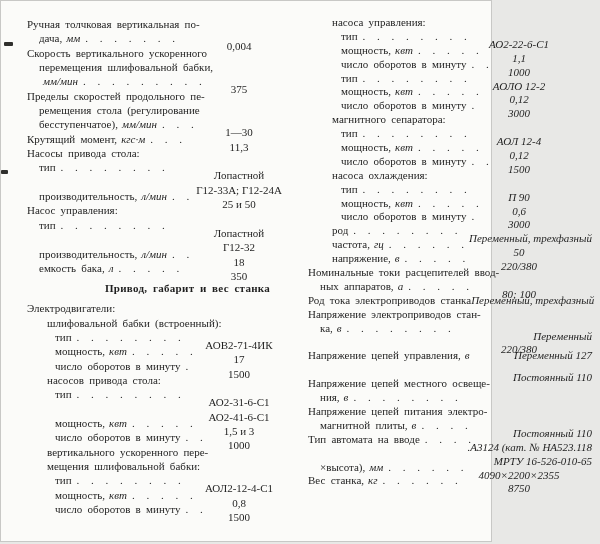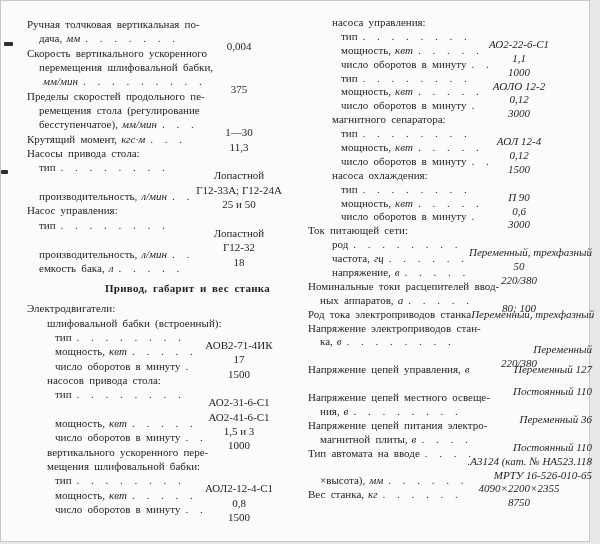--- a/index.html
+++ b/index.html
@@ -1,18 +1,18 @@
 <!DOCTYPE html>
 <html><head>
 <meta charset="utf-8">
 <style>
   html,body{margin:0;padding:0;}
   body{width:600px;height:544px;overflow:hidden;background:#e8e8e6;}
   .page{
-    position:relative;width:590px;height:542px;
+    position:relative;width:492px;height:542px;
     background:#fbfbf9;border:1px solid #c8c8c6;box-sizing:border-box;
     font-family:"Liberation Serif","DejaVu Serif",serif;
     color:#1f1f1f;
   }
   .col{position:absolute;top:0;}
   .col-left{left:8px;top:16px;width:282px;}
   .col-right{left:303px;top:15px;width:290px;}
   .line{position:relative;height:14.35px;line-height:14.35px;font-size:11px;
         padding-left:18px;white-space:nowrap;}
   .col-right .line{height:13.9px;line-height:13.9px;padding-left:4px;}
@@ -55,21 +55,21 @@
       <div class="line i1">
         <span class="v">Г12-33А;  Г12-24А</span>
       </div>
       <div class="line i1"><span class="t">производительность,</span><span class="unit">л/мин</span><span class="dots">.   .</span><span class="v">25 и 50</span></div>
       <div class="line"><span class="t">Насос управления:</span></div>
       <div class="line i1"><span class="t">тип</span><span class="dots">.   .   .   .   .   .   .   .</span><span class="v">Лопастной</span></div>
       <div class="line i1">
         <span class="v">Г12-32</span>
       </div>
       <div class="line i1"><span class="t">производительность,</span><span class="unit">л/мин</span><span class="dots">.   .</span><span class="v">18</span></div>
-      <div class="line i1"><span class="t">емкость бака,</span><span class="unit">л</span><span class="dots">.   .   .   .   .</span></div>
+      <div class="line i1"><span class="t">емкость бака,</span><span class="unit">л</span><span class="dots">.   .   .   .   .</span><span class="v">350</span></div>
       <div class="line h"><span class="t">Привод, габарит и вес станка</span></div>
       <div class="line"><span class="t">Электродвигатели:</span></div>
       <div class="line i2"><span class="t">шлифовальной бабки (встроенный):</span></div>
       <div class="line i3"><span class="t">тип</span><span class="dots">.   .   .   .   .   .   .   .</span><span class="v">АОВ2-71-4ИК</span></div>
       <div class="line i3"><span class="t">мощность,</span><span class="unit">квт</span><span class="dots">.   .   .   .   .</span><span class="v">17</span></div>
       <div class="line i3"><span class="t">число оборотов в минуту</span><span class="dots">.</span><span class="v">1500</span></div>
       <div class="line i2"><span class="t">насосов привода стола:</span></div>
       <div class="line i3"><span class="t">тип</span><span class="dots">.   .   .   .   .   .   .   .</span><span class="v">АО2-31-6-С1</span></div>
       <div class="line i3">
         <span class="v">АО2-41-6-С1</span>
@@ -91,21 +91,20 @@
       <div class="line i3"><span class="t">мощность,</span><span class="unit">квт</span><span class="dots">.   .   .   .   .</span><span class="v">0,12</span></div>
       <div class="line i3"><span class="t">число оборотов в минуту</span><span class="dots">.</span><span class="v">3000</span></div>
       <div class="line i2"><span class="t">магнитного сепаратора:</span></div>
       <div class="line i3"><span class="t">тип</span><span class="dots">.   .   .   .   .   .   .   .</span><span class="v">АОЛ 12-4</span></div>
       <div class="line i3"><span class="t">мощность,</span><span class="unit">квт</span><span class="dots">.   .   .   .   .</span><span class="v">0,12</span></div>
       <div class="line i3"><span class="t">число оборотов в минуту</span><span class="dots">.   .</span><span class="v">1500</span></div>
       <div class="line i2"><span class="t">насоса охлаждения:</span></div>
       <div class="line i3"><span class="t">тип</span><span class="dots">.   .   .   .   .   .   .   .</span><span class="v">П 90</span></div>
       <div class="line i3"><span class="t">мощность,</span><span class="unit">квт</span><span class="dots">.   .   .   .   .</span><span class="v">0,6</span></div>
       <div class="line i3"><span class="t">число оборотов в минуту</span><span class="dots">.</span><span class="v">3000</span></div>
-      <div class="line"><span class="t">Ток питающей сети:</span></div>
       <div class="line i2"><span class="t">род</span><span class="dots">.   .   .   .   .   .   .   .</span><span class="v r">Переменный, трехфазный</span></div>
       <div class="line i2"><span class="t">частота,</span><span class="unit">гц</span><span class="dots">.   .   .   .   .   .</span><span class="v">50</span></div>
       <div class="line i2"><span class="t">напряжение,</span><span class="unit">в</span><span class="dots">.   .   .   .   .</span><span class="v">220/380</span></div>
       <div class="line"><span class="t">Номинальные токи расцепителей ввод-</span></div>
       <div class="line i1"><span class="t">ных аппаратов,</span><span class="unit">а</span><span class="dots">.   .   .   .   .</span><span class="v">80;  100</span></div>
       <div class="line flex">
         <span class="t">Род тока электроприводов станка</span>
         <span class="v r inline">Переменный, трехфазный</span>
       </div>
       <div class="line"><span class="t">Напряжение электроприводов стан-</span></div>
@@ -115,21 +114,21 @@
       </div>
       <div class="line flex">
         <span class="t">Напряжение цепей управления,</span>
         <span class="unit">в</span>
         <span class="v r inline">Переменный 127</span>
       </div>
       <div class="line i1">
         <span class="v r">Постоянный 110</span>
       </div>
       <div class="line"><span class="t">Напряжение цепей местного освеще-</span></div>
-      <div class="line i1"><span class="t">ния,</span><span class="unit">в</span><span class="dots">.   .   .   .   .   .   .   .</span><span class="v r">Переменный 36</span></div>
+      <div class="line i1"><span class="t">ния,</span><span class="unit">в</span><span class="dots">.   .   .   .   .   .   .   .</span></div>
       <div class="line"><span class="t">Напряжение цепей питания электро-</span></div>
       <div class="line i1"><span class="t">магнитной плиты,</span><span class="unit">в</span><span class="dots">.   .   .   .</span><span class="v r">Постоянный 110</span></div>
       <div class="line"><span class="t">Тип автомата на вводе</span><span class="dots">.   .   .   .</span><span class="v r">.А3124 (кат. № НА523.118</span></div>
       <div class="line i1">
         <span class="v r">МРТУ 16-526-010-65</span>
       </div>
       <div class="line i1"><span class="t">×высота),</span><span class="unit">мм</span><span class="dots">.   .   .   .   .   .</span><span class="v">4090×2200×2355</span></div>
       <div class="line"><span class="t">Вес станка,</span><span class="unit">кг</span><span class="dots">.   .   .   .   .   .</span><span class="v">8750</span></div>
     </div>
 </div>

